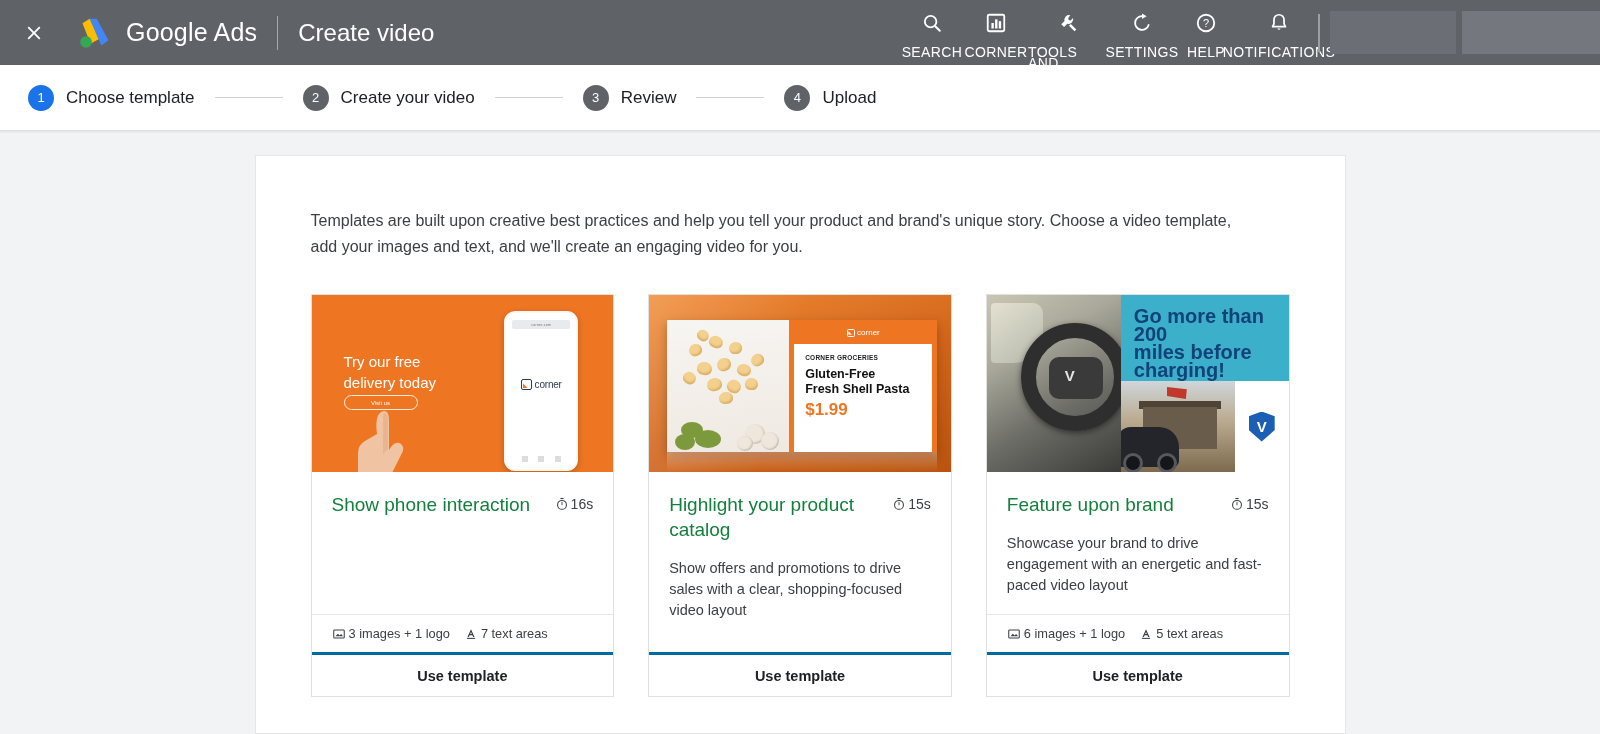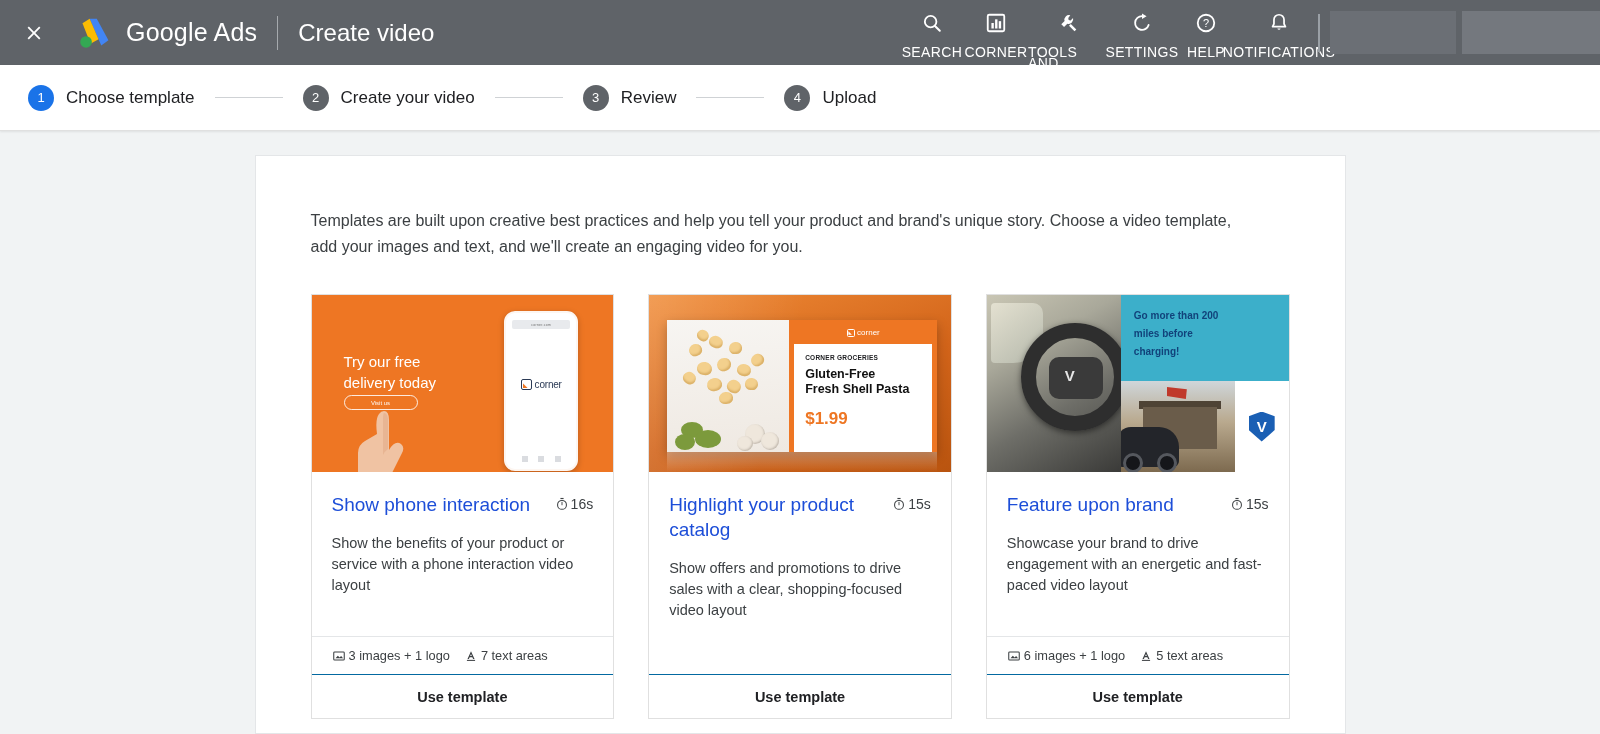--- a/index.html
+++ b/index.html
@@ -260,21 +260,21 @@
   }
   .t2-logo .cw { font-size: 8px; color: #fff; }
   .t2-white {
     margin-top: 7px;
     width: 138px; flex: 1;
     background: #fff;
     padding: 10px 10px 0 11px;
   }
   .t2-eyebrow { font-size: 6.5px; font-weight: bold; color: #202124; letter-spacing: .25px; }
   .t2-name { margin-top: 6px; font-size: 12.5px; font-weight: bold; color: #111; line-height: 15px; }
-  .t2-price { margin-top: 12px; font-size: 17px; font-weight: bold; color: #ee7623; }
+  .t2-price { margin-top: 3px; font-size: 17px; font-weight: bold; color: #ee7623; }
   .t2-reflect {
     position: absolute; left: 18px; top: 157px; width: 270px; height: 20px;
     background: linear-gradient(180deg, rgba(255,255,255,.30), rgba(255,255,255,0));
   }
 
   
   .t3 { background: #cfcabf; }
   .t3-car {
     position: absolute; left: 0; top: 0; width: 134px; height: 177px;
     background: linear-gradient(150deg,#c9c6b4 0%,#a9a89a 30%,#6e6e68 62%,#3a3a38 100%);
@@ -297,21 +297,21 @@
     position: absolute; left: 4px; top: 8px; width: 52px; height: 60px;
     background: linear-gradient(140deg,#e9e6d6,#b9bdb0);
     border-radius: 4px 10px 30px 4px; opacity: .85;
   }
   .t3-panel {
     position: absolute; left: 134px; top: 0; right: 0; height: 86px;
     background: #3cafca;
     padding: 12px 12px 0 13px;
   }
   .t3-panel-text {
-    color: #11427a; font-size: 10px; font-weight: bold; line-height: 18px;
+    color: #11427a; font-size: 20px; font-weight: bold; line-height: 18px;
   }
   .t3-photo {
     position: absolute; left: 134px; top: 86px; width: 114px; height: 91px;
     background: linear-gradient(180deg,#cfd6da 0%,#b9a98e 45%,#7d6a4f 100%);
     overflow: hidden;
   }
   .t3-bld {
     position: absolute; left: 22px; top: 26px; width: 74px; height: 42px;
     background: #6a5c4a;
   }
@@ -347,42 +347,42 @@
     display: flex; align-items: center; justify-content: center;
     color: #fff; font-size: 15px; font-weight: bold;
   }
 
   
   .card-body { padding: 20px 20px 0 20px; flex: 1 0 auto; }
   .card-head {
     display: flex; align-items: flex-start; justify-content: space-between; gap: 10px;
   }
   .card-title {
-    font-size: 19px; color: #1d4ed8; line-height: 25px; font-weight: 400;
+    font-size: 19px; color: #15803d; line-height: 25px; font-weight: 400;
   }
   .card-dur {
     display: flex; align-items: center; gap: 2px;
     font-size: 14px; color: #3c4043; white-space: nowrap; padding-top: 4px;
   }
   .card-desc {
     margin-top: 16px;
     font-size: 14.5px; line-height: 21px; color: #3c4043;
   }
   .card-meta {
     border-top: 1px solid #e4e6e8;
     margin-top: 18px;
     height: 38px;
     display: flex; align-items: center; gap: 14px;
     padding: 0 20px;
     font-size: 12.8px; color: #3c4043;
   }
   .card-body.c1 { padding-bottom: 22px; }
   .meta-item { display: flex; align-items: center; gap: 3px; white-space: nowrap; }
   .card-action {
-    border-top: 1px solid #0369a1;
+    border-top: 3px solid #0369a1;
     height: 44px;
     display: flex; align-items: center; justify-content: center;
     font-size: 14.5px; color: #202124; font-weight: bold;
     cursor: pointer;
   }
 </style>
 </head>
 <body>
 
 <div class="topbar">
@@ -542,21 +542,20 @@
             <div class="card-title">Show phone interaction</div>
             <div class="card-dur">
               <svg width="14" height="14" viewBox="0 0 24 24">
                 <circle cx="12" cy="13.5" r="7.6" fill="none" stroke="#3c4043" stroke-width="1.8"></circle>
                 <rect x="9.3" y="1.6" width="5.4" height="2" fill="#3c4043"></rect>
                 <rect x="11.2" y="8.5" width="1.6" height="5.6" fill="#3c4043"></rect>
               </svg>
               <span>16s</span>
             </div>
           </div>
-          <div class="card-desc">Show the benefits of your product or service with a phone interaction video layout</div>
         </div>
 
         <div class="card-meta">
           <span class="meta-item">
             <svg width="14" height="14" viewBox="0 0 24 24">
               <rect x="3" y="5" width="18" height="14" rx="1.6" fill="none" stroke="#3c4043" stroke-width="1.8"></rect>
               <path d="M6 16l4-4.6 3 3.2 2.6-2.6L19 16z" fill="#3c4043"></path>
             </svg>
             <span>3 images + 1 logo</span>
           </span>

